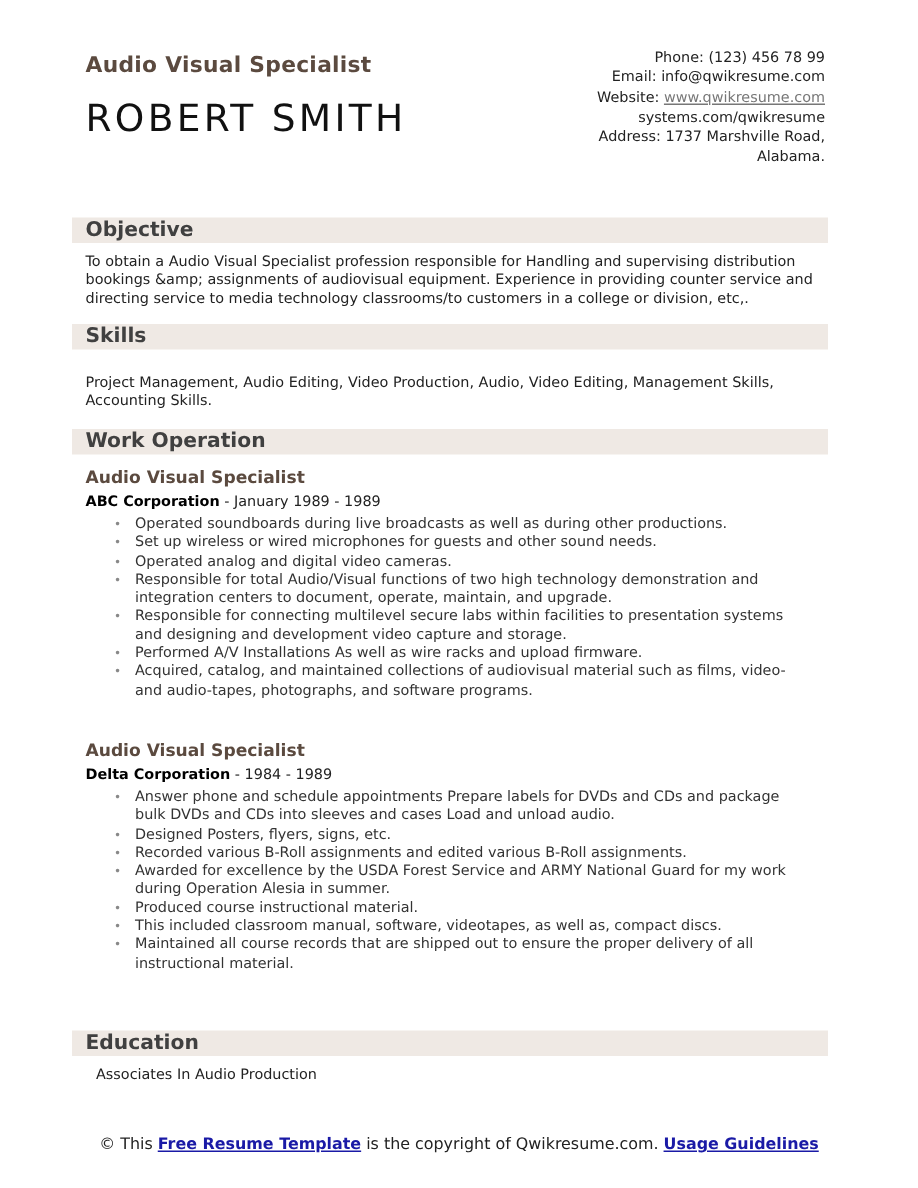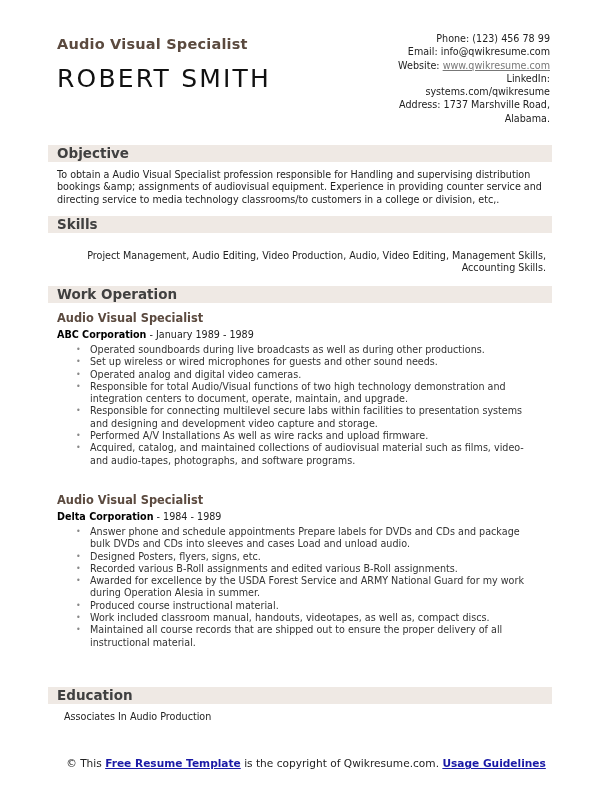--- a/index.html
+++ b/index.html
@@ -26,35 +26,34 @@
 <body>
 
 <div class="page">
   <div class="header">
     <div class="job-title">Audio Visual Specialist</div>
     <div class="name">ROBERT SMITH</div>
     <div class="contact">
       <div><span>Phone:</span> <span>(123) 456 78 99</span></div>
       <div><span>Email:</span> <span>info@qwikresume.com</span></div>
       <div><span>Website:</span> <a>www.qwikresume.com</a></div>
-      <div>LinkedIn:</div>
       <div>systems.com/qwikresume</div>
       <div><span>Address:</span> <span>1737 Marshville Road,</span></div>
       <div>Alabama.</div>
     </div>
   </div>
 
   <div style="position:absolute; top:145px; left:0; width:504px;">
     <div class="section-bar">Objective</div>
     <div class="body-text" style="margin-top:7px;">To obtain a Audio Visual Specialist profession responsible for Handling and supervising distribution bookings &amp;amp; assignments of audiovisual equipment. Experience in providing counter service and directing service to media technology classrooms/to customers in a college or division, etc,.</div>
   </div>
 
   <div style="position:absolute; top:216px; left:0; width:504px;">
     <div class="section-bar">Skills</div>
-    <div class="body-text" style="margin-top:17px;text-align:right;">Project Management, Audio Editing, Video Production, Audio, Video Editing, Management Skills, Accounting Skills.</div>
+    <div class="body-text" style="margin-top:17px;">Project Management, Audio Editing, Video Production, Audio, Video Editing, Management Skills, Accounting Skills.</div>
   </div>
 
   <div style="position:absolute; top:286px; left:0; width:504px;">
     <div class="section-bar">Work Operation</div>
 
     <div style="margin-top:8px;">
       <div class="role">Audio Visual Specialist</div>
       <div class="company-line" style="margin-top:4px;"><b>ABC Corporation</b><span> - January 1989 - 1989</span></div>
       <ul class="bullets" style="margin-top:4px;">
         <li>Operated soundboards during live broadcasts as well as during other productions.</li>
@@ -69,21 +68,21 @@
 
     <div style="position:absolute; top:207px; left:0; width:504px;">
       <div class="role">Audio Visual Specialist</div>
       <div class="company-line" style="margin-top:4px;"><b>Delta Corporation</b><span> - 1984 - 1989</span></div>
       <ul class="bullets" style="margin-top:4px;">
         <li>Answer phone and schedule appointments Prepare labels for DVDs and CDs and package bulk DVDs and CDs into sleeves and cases Load and unload audio.</li>
         <li>Designed Posters, flyers, signs, etc.</li>
         <li>Recorded various B-Roll assignments and edited various B-Roll assignments.</li>
         <li>Awarded for excellence by the USDA Forest Service and ARMY National Guard for my work during Operation Alesia in summer.</li>
         <li>Produced course instructional material.</li>
-        <li>Work included classroom manual, handouts, videotapes, as well as, compact discs.</li>
+        <li>This included classroom manual, software, videotapes, as well as, compact discs.</li>
         <li>Maintained all course records that are shipped out to ensure the proper delivery of all instructional material.</li>
       </ul>
     </div>
   </div>
 
   <div style="position:absolute; top:687px; left:0; width:504px;">
     <div class="section-bar">Education</div>
     <div class="body-text" style="margin-top:7px; padding-left:16px;">Associates In Audio Production</div>
   </div>
 </div>

